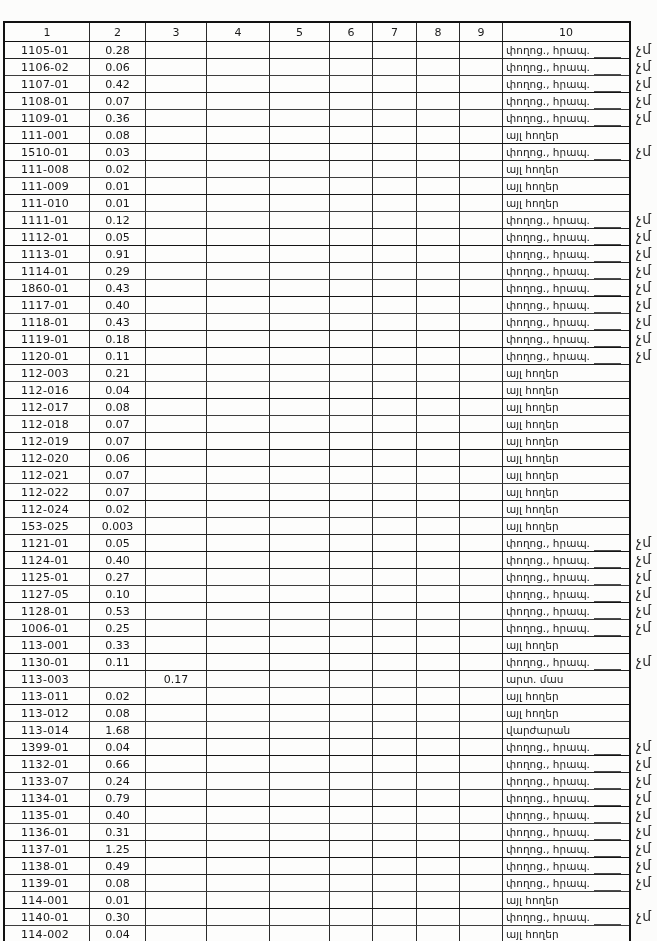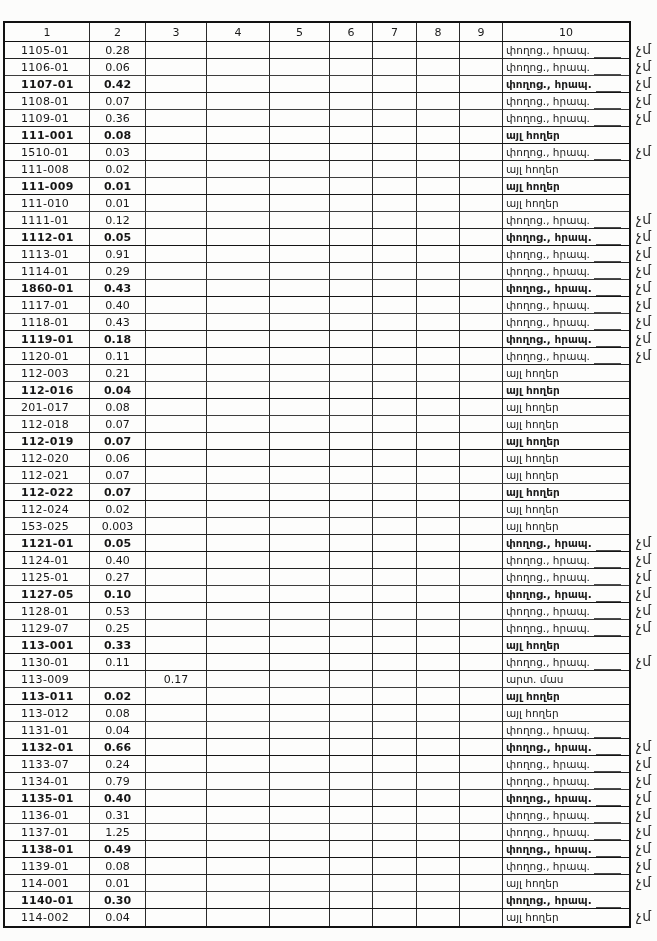--- a/index.html
+++ b/index.html
@@ -21,21 +21,21 @@
     box-sizing:border-box;
   }
   .row{
     display:grid;
     grid-template-columns:85px 56px 61px 63px 60px 43px 44px 43px 43px 1fr;
     height:17px;
     border-bottom:1px solid #222;
     box-sizing:border-box;
   }
   .row:nth-child(even){border-bottom-color:#3d3d3d;}
-  .row:nth-child(3n){border-bottom-width:1.5px;border-bottom-color:#141414;font-weight:bold;}
+  .row:nth-child(3n){border-bottom-width:1.5px;border-bottom-color:#141414;}
   .row:last-child{border-bottom:none;}
   .header-row{
     height:19px;
     border-bottom:1.5px solid #111;
     font-size:11px;
   }
   .cell{
     border-right:1px solid #2b2b2b;
     box-sizing:border-box;
     overflow:hidden;white-space:nowrap;
@@ -92,21 +92,21 @@
     <div class="cell"></div>
     <div class="cell"></div>
     <div class="cell"></div>
     <div class="cell c-use">
       <span class="use-label">փողոց., հրապ.</span>
     <span class="fill-line"></span>
         </div>
   </div>
 
   <div class="row">
-    <div class="cell c-id">1106-01</div>
+    <div class="cell c-id">1106-02</div>
     <div class="cell c-num">0.06</div>
     <div class="cell c-num"></div>
     <div class="cell"></div>
     <div class="cell"></div>
     <div class="cell"></div>
     <div class="cell"></div>
     <div class="cell"></div>
     <div class="cell"></div>
     <div class="cell c-use">
       <span class="use-label">փողոց., հրապ.</span>
@@ -406,21 +406,21 @@
     <div class="cell"></div>
     <div class="cell"></div>
     <div class="cell"></div>
     <div class="cell"></div>
     <div class="cell c-use">
       <span class="use-label">այլ հողեր</span>
     </div>
   </div>
 
   <div class="row">
-    <div class="cell c-id">201-017</div>
+    <div class="cell c-id">112-017</div>
     <div class="cell c-num">0.08</div>
     <div class="cell c-num"></div>
     <div class="cell"></div>
     <div class="cell"></div>
     <div class="cell"></div>
     <div class="cell"></div>
     <div class="cell"></div>
     <div class="cell"></div>
     <div class="cell c-use">
       <span class="use-label">այլ հողեր</span>
@@ -606,21 +606,21 @@
     <div class="cell"></div>
     <div class="cell"></div>
     <div class="cell"></div>
     <div class="cell c-use">
       <span class="use-label">փողոց., հրապ.</span>
     <span class="fill-line"></span>
         </div>
   </div>
 
   <div class="row">
-    <div class="cell c-id">1129-07</div>
+    <div class="cell c-id">1006-01</div>
     <div class="cell c-num">0.25</div>
     <div class="cell c-num"></div>
     <div class="cell"></div>
     <div class="cell"></div>
     <div class="cell"></div>
     <div class="cell"></div>
     <div class="cell"></div>
     <div class="cell"></div>
     <div class="cell c-use">
       <span class="use-label">փողոց., հրապ.</span>
@@ -653,21 +653,21 @@
     <div class="cell"></div>
     <div class="cell"></div>
     <div class="cell"></div>
     <div class="cell c-use">
       <span class="use-label">փողոց., հրապ.</span>
     <span class="fill-line"></span>
         </div>
   </div>
 
   <div class="row">
-    <div class="cell c-id">113-009</div>
+    <div class="cell c-id">113-003</div>
     <div class="cell c-num"></div>
     <div class="cell c-num">0.17</div>
     <div class="cell"></div>
     <div class="cell"></div>
     <div class="cell"></div>
     <div class="cell"></div>
     <div class="cell"></div>
     <div class="cell"></div>
     <div class="cell c-use">
       <span class="use-label">արտ. մաս</span>
@@ -697,23 +697,37 @@
     <div class="cell"></div>
     <div class="cell"></div>
     <div class="cell"></div>
     <div class="cell"></div>
     <div class="cell"></div>
     <div class="cell c-use">
       <span class="use-label">այլ հողեր</span>
     </div>
   </div>
 
-
-  <div class="row">
-    <div class="cell c-id">1131-01</div>
+  <div class="row">
+    <div class="cell c-id">113-014</div>
+    <div class="cell c-num">1.68</div>
+    <div class="cell c-num"></div>
+    <div class="cell"></div>
+    <div class="cell"></div>
+    <div class="cell"></div>
+    <div class="cell"></div>
+    <div class="cell"></div>
+    <div class="cell"></div>
+    <div class="cell c-use">
+      <span class="use-label">վարժարան</span>
+    </div>
+  </div>
+
+  <div class="row">
+    <div class="cell c-id">1399-01</div>
     <div class="cell c-num">0.04</div>
     <div class="cell c-num"></div>
     <div class="cell"></div>
     <div class="cell"></div>
     <div class="cell"></div>
     <div class="cell"></div>
     <div class="cell"></div>
     <div class="cell"></div>
     <div class="cell c-use">
       <span class="use-label">փողոց., հրապ.</span>

